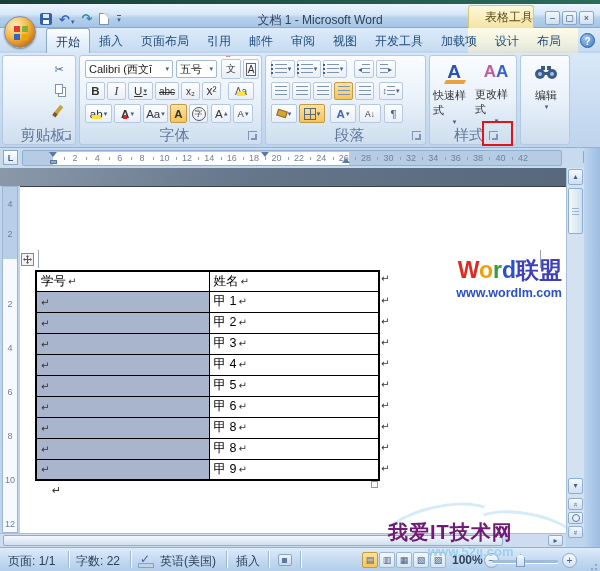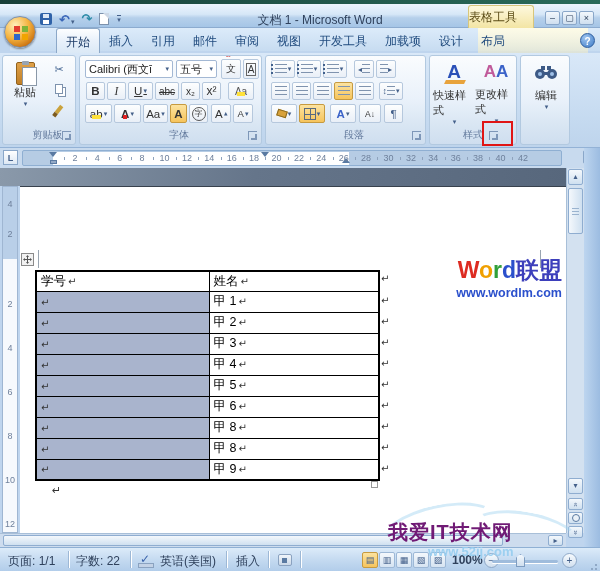--- a/index.html
+++ b/index.html
@@ -13,34 +13,34 @@
 .qat{position:absolute;left:40px;top:6px;height:18px;display:flex;align-items:center;gap:7px}
 .disk{width:12px;height:12px;background:#2f62a8;border-radius:2px;position:relative}
 .disk:before{content:"";position:absolute;left:3px;top:1px;width:6px;height:4px;background:#dce8f5}
 .disk:after{content:"";position:absolute;left:3px;top:7px;width:6px;height:4px;background:#fff}
 .undo{color:#3a66b8;font-size:13px;font-weight:bold;line-height:12px}
 .redo{color:#2e8ca8;font-size:13px;font-weight:bold;line-height:12px}
 .newdoc{width:10px;height:12px;background:#fff;border:1px solid #7d92ad;position:relative}
 .newdoc:before{content:"";position:absolute;right:-1px;top:-1px;border:3px solid #cdd8e6;border-left-color:transparent;border-bottom-color:transparent}
 .qmore{font-size:8px;color:#44608a;border-top:1px solid #44608a;line-height:7px}
 .title{position:absolute;left:200px;width:240px;top:8px;text-align:center;font-size:12px;color:#2f415c}
-.ttool{position:absolute;left:468px;top:5px;width:66px;height:23px;background:linear-gradient(#fdf8dd,#f3e5a4);border:1px solid #d8c67a;border-bottom:none;border-radius:3px 3px 0 0;text-align:left;font-size:12px;line-height:22px;color:#5b4c16}
+.ttool{position:absolute;left:468px;top:5px;width:66px;height:23px;background:linear-gradient(#fdf8dd,#f3e5a4);border:1px solid #d8c67a;border-bottom:none;border-radius:3px 3px 0 0;text-align:right;font-size:12px;line-height:22px;color:#5b4c16}
 .wbtns{position:absolute;right:6px;top:7px;display:flex;gap:2px}
 .wbtn{width:15px;height:14px;background:linear-gradient(#f2f7fc,#cfdfef);border:1px solid #8aa7c9;border-radius:2px;font-size:9px;line-height:12px;text-align:center;color:#2f415c}
 
-.tabrow{position:absolute;top:28px;left:10px;right:0;height:23px;background:linear-gradient(#dcebfa,#c7dcf1)}
+.tabrow{position:absolute;top:28px;left:0;right:0;height:23px;background:linear-gradient(#dcebfa,#c7dcf1)}
 .ctxbg{position:absolute;left:468px;top:0;width:110px;height:25px;background:linear-gradient(rgba(255,252,230,.95),rgba(246,238,198,.55))}
 .tabs{position:absolute;left:46px;top:0;height:25px;display:flex;align-items:stretch;z-index:2}
 .tab{padding:5px 9px 3px;font-size:12px;color:#1f4a7d;white-space:nowrap}
 .tab.active{background:linear-gradient(#fdfeff,#eaf2fb 45%,#dbe9f6);border:1px solid #8ca8c8;border-bottom:none;border-radius:3px 3px 0 0;color:#1b3a66}
 .help{position:absolute;right:5px;top:5px;width:15px;height:15px;border-radius:50%;background:radial-gradient(circle at 35% 30%,#9fc5ef,#3f7cc8);color:#fff;font-size:10px;font-weight:bold;text-align:center;line-height:15px;border:1px solid #2f5e9e;z-index:3}
 
 .ribbon{position:absolute;top:53px;left:0;right:0;height:95px;background:linear-gradient(#d9e8f8,#c5daf0 70%,#bed4ec);border-bottom:1px solid #93b2d6}
 .grp{position:absolute;top:2px;height:90px;background:linear-gradient(#fafcfe,#e9f1fa 50%,#d9e6f3 78%,#cfdeef);border:1px solid #b2c9e0;border-radius:3px}
-.glabel{position:absolute;left:17px;right:0;bottom:2px;height:14px;font-size:10px;color:#62799c;text-align:center;line-height:14px}
+.glabel{position:absolute;left:8px;right:0;bottom:2px;height:14px;font-size:15px;color:#62799c;text-align:center;line-height:14px}
 .launch{position:absolute;right:4px;bottom:4px;width:9px;height:9px;border-left:1px solid #7e97b8;border-top:1px solid #7e97b8}
 .launch:after{content:"";position:absolute;right:0;bottom:0;width:4px;height:4px;border-right:2px solid #7e97b8;border-bottom:2px solid #7e97b8}
 .bt{position:absolute;display:flex;align-items:center;justify-content:center;font-size:11.5px;color:#333;border-radius:2px;border:1px solid #b6c8dd;background:linear-gradient(#fdfefe,#e9eff7)}
 .flat{border-color:transparent;background:none}
 .on{background:linear-gradient(#fce3a0,#f6c45c)!important;border-color:#c69a40!important}
 .car{font-size:7px;color:#44608a;margin-left:1px}
 .combo{position:absolute;display:flex;align-items:center;background:#fff;border:1px solid #a3b8d4;border-radius:2px;font-size:11px;color:#222;padding:0 3px;height:18px}
 .combo span:first-child{flex:1;overflow:hidden;white-space:nowrap}
 .bigbt{position:absolute;display:flex;flex-direction:column;align-items:center;justify-content:flex-start;font-size:11px;color:#333}
 .pasteic{width:19px;height:23px;background:linear-gradient(#e0a149,#c07f26);border:1px solid #91611c;border-radius:2px;position:relative;margin-top:2px}
@@ -152,40 +152,36 @@
   <div class="ttool">表格工具</div>
   <div class="orb">
       <i></i>
     </div>
 
   <div class="tabrow">
     <div class="ctxbg"></div>
     <div class="tabs" id="tabs">
         <div class="tab active">开始</div>
         <div class="tab">插入</div>
+        <div class="tab">页面布局</div>
         <div class="tab">引用</div>
         <div class="tab">邮件</div>
         <div class="tab">审阅</div>
         <div class="tab">视图</div>
         <div class="tab">开发工具</div>
         <div class="tab">加载项</div>
         <div class="tab">设计</div>
         <div class="tab">布局</div>
       </div>
     <div class="help">?</div>
   </div>
 
   <div class="ribbon">
 
     <div class="grp" style="left:2px;width:74px">
-      <div class="bigbt" style="left:4px;top:4px;width:36px">
-        <span class="pasteic"></span>
-        <span>粘贴</span>
-        <span class="car">▾</span>
-      </div>
       <div class="bt flat" style="left:46px;top:5px;width:20px;height:16px">
           <span class="cutic">✂</span>
         </div>
       <div class="bt flat" style="left:46px;top:25px;width:20px;height:16px">
           <span class="copyic"></span>
         </div>
       <div class="bt flat" style="left:46px;top:45px;width:20px;height:16px">
           <span class="brushic"></span>
         </div>
       <div class="glabel">剪贴板</div>

